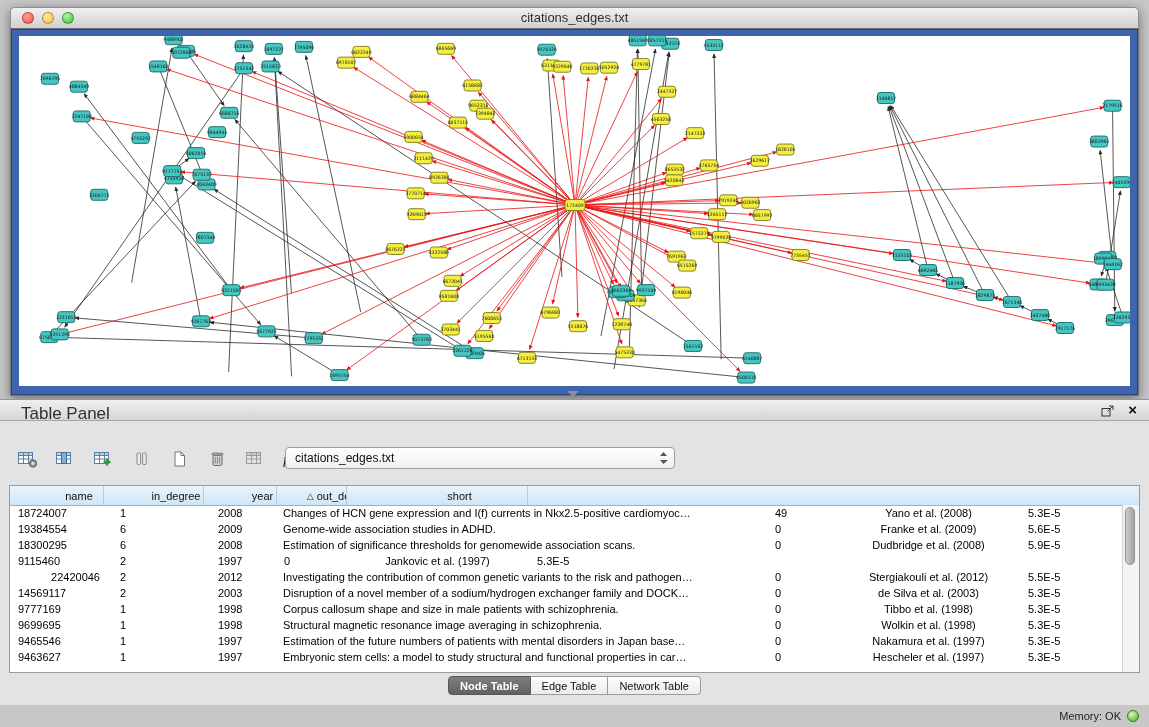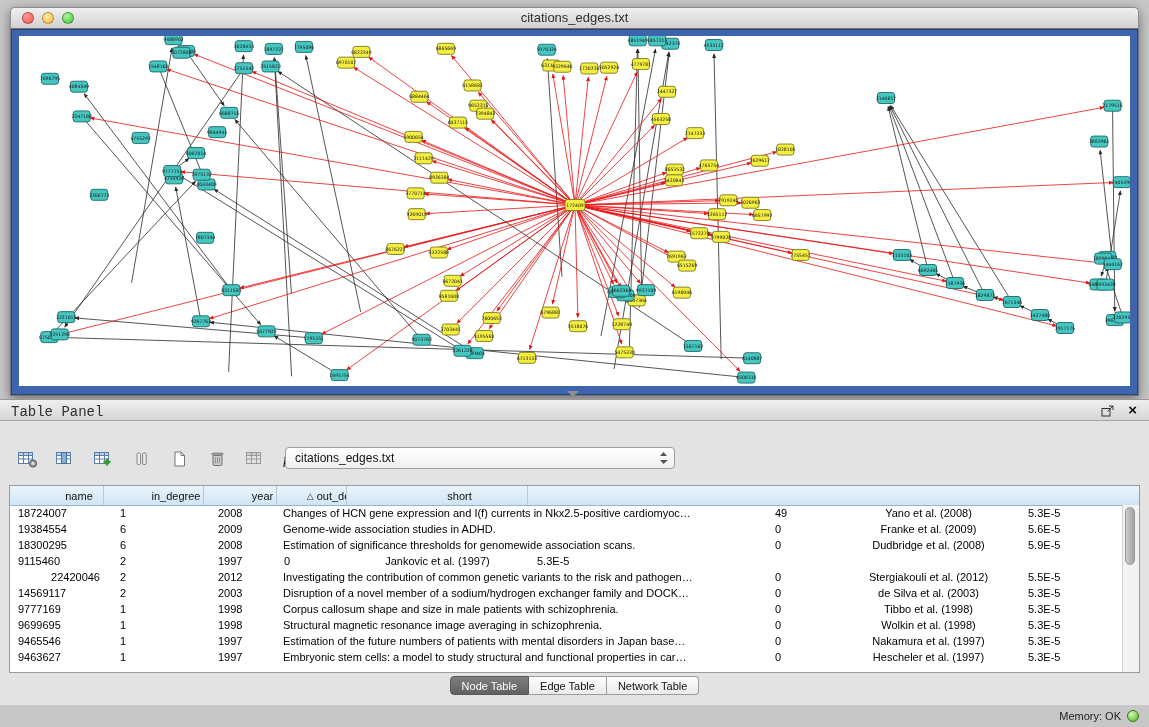--- a/index.html
+++ b/index.html
@@ -15,21 +15,21 @@
   .light.green{background:radial-gradient(circle at 35% 30%,#b6f3a0,#2fc934);}
   .wtitle{text-align:center;line-height:20px;font-size:13px;color:#2e2e2e;}
   .net-frame{position:absolute;left:0;right:0;top:22px;bottom:0;background:#3d64ad;border-left:1px solid #74757a;border-right:1px solid #74757a;border-bottom:1px solid #74757a;padding:7px 8px 9px 8px;box-sizing:border-box;box-shadow:inset 0 0 0 1px #2a4577;}
   #graph{display:block;width:100%;height:100%;background:#ffffff;}
 
   
   .grip{position:absolute;left:567px;top:391px;width:0;height:0;border-left:6px solid transparent;border-right:6px solid transparent;border-top:6px solid #8f8f8f;}
 
   
   .panel-header{position:absolute;left:0;top:399px;width:100%;height:22px;background:linear-gradient(#efefef,#d6d6d6);border-top:1px solid #979797;border-bottom:1px solid #a6a6a6;box-sizing:border-box;}
-  .panel-title{position:absolute;left:11px;top:4px;font-size:14px;color:#303030;font-family:Liberation Mono, monospace;}
+  .panel-title{position:absolute;left:21px;top:4px;font-size:17px;color:#303030;}
   .float-btn{position:absolute;right:34px;top:4px;cursor:default;}
   .close-btn{position:absolute;right:12px;top:1px;font-size:15px;font-weight:bold;color:#111;cursor:default;}
 
   .panel-body{position:absolute;left:0;top:421px;width:100%;height:284px;background:#e3e3e3;}
   .toolbar{position:absolute;left:14px;top:22px;height:32px;display:flex;align-items:center;gap:11px;}
   .tool{width:27px;height:27px;background:transparent;border:none;padding:0;display:flex;align-items:center;justify-content:center;}
   .fx-label{font-family:"Liberation Serif",serif;font-style:italic;font-size:15px;color:#1d1d1d;}
   .combo{position:absolute;left:285px;top:26px;width:390px;height:22px;background:linear-gradient(#ffffff,#efefef);border:1px solid #9d9d9d;border-radius:4px;box-sizing:border-box;display:flex;align-items:center;font-size:12px;color:#111;padding-left:9px;}
   .combo .arrows{margin-left:auto;margin-right:6px;display:flex;align-items:center;}
 
@@ -41,21 +41,21 @@
   .tbody{position:absolute;left:0;right:0;top:19px;bottom:0;overflow:hidden;}
   .tr{display:flex;height:16px;line-height:16px;font-size:11px;color:#000;}
   .td{box-sizing:border-box;padding:0 4px;white-space:nowrap;overflow:hidden;text-overflow:ellipsis;}
   .td.c0{padding-left:8px;} .td.c1{padding-left:16px;} .td.c2{padding-left:14px;}
   .td.c3{padding-left:6px;} .td.c4{padding-left:7px;} .td.c5{text-align:center;} .td.c6{padding-left:9px;}
   .vscroll{position:absolute;right:0;top:19px;bottom:0;width:16px;background:#f3f3f3;border-left:1px solid #d2d2d2;}
   .vthumb{position:absolute;left:2px;top:2px;width:10px;height:58px;border-radius:5px;background:linear-gradient(90deg,#cccccc,#a3a3a3);border:1px solid #969696;box-sizing:border-box;}
 
   .tabs{position:absolute;left:0;top:255px;width:100%;display:flex;justify-content:center;}
   .tab{height:19px;line-height:18px;font-size:11px;padding:0 11px;background:linear-gradient(#fdfdfd,#ebebeb);border:1px solid #9c9c9c;border-left:none;color:#111;box-sizing:border-box;}
-  .tab:first-child{border-left:1px solid #9c9c9c;border-radius:4px 0 0 4px;}
+  .tab:first-child{border-left:1px solid #9c9c9c;border-radius:4px 0 0 4px;font-weight:bold;}
   .tab:last-child{border-radius:0 4px 4px 0;}
   .tab.active{background:linear-gradient(#7e7e7e,#616161);color:#fff;border-color:#585858;}
 
   .statusbar{position:absolute;right:10px;bottom:0;height:22px;display:flex;align-items:center;gap:6px;font-size:11px;color:#1d1d1d;}
   .mem-dot{width:12px;height:12px;border-radius:50%;background:radial-gradient(circle at 35% 30%,#d9f7b2,#46b524);border:1px solid #2f7d18;box-sizing:border-box;}
 </style>
 </head>
 <body>
 
 <div id="root">

